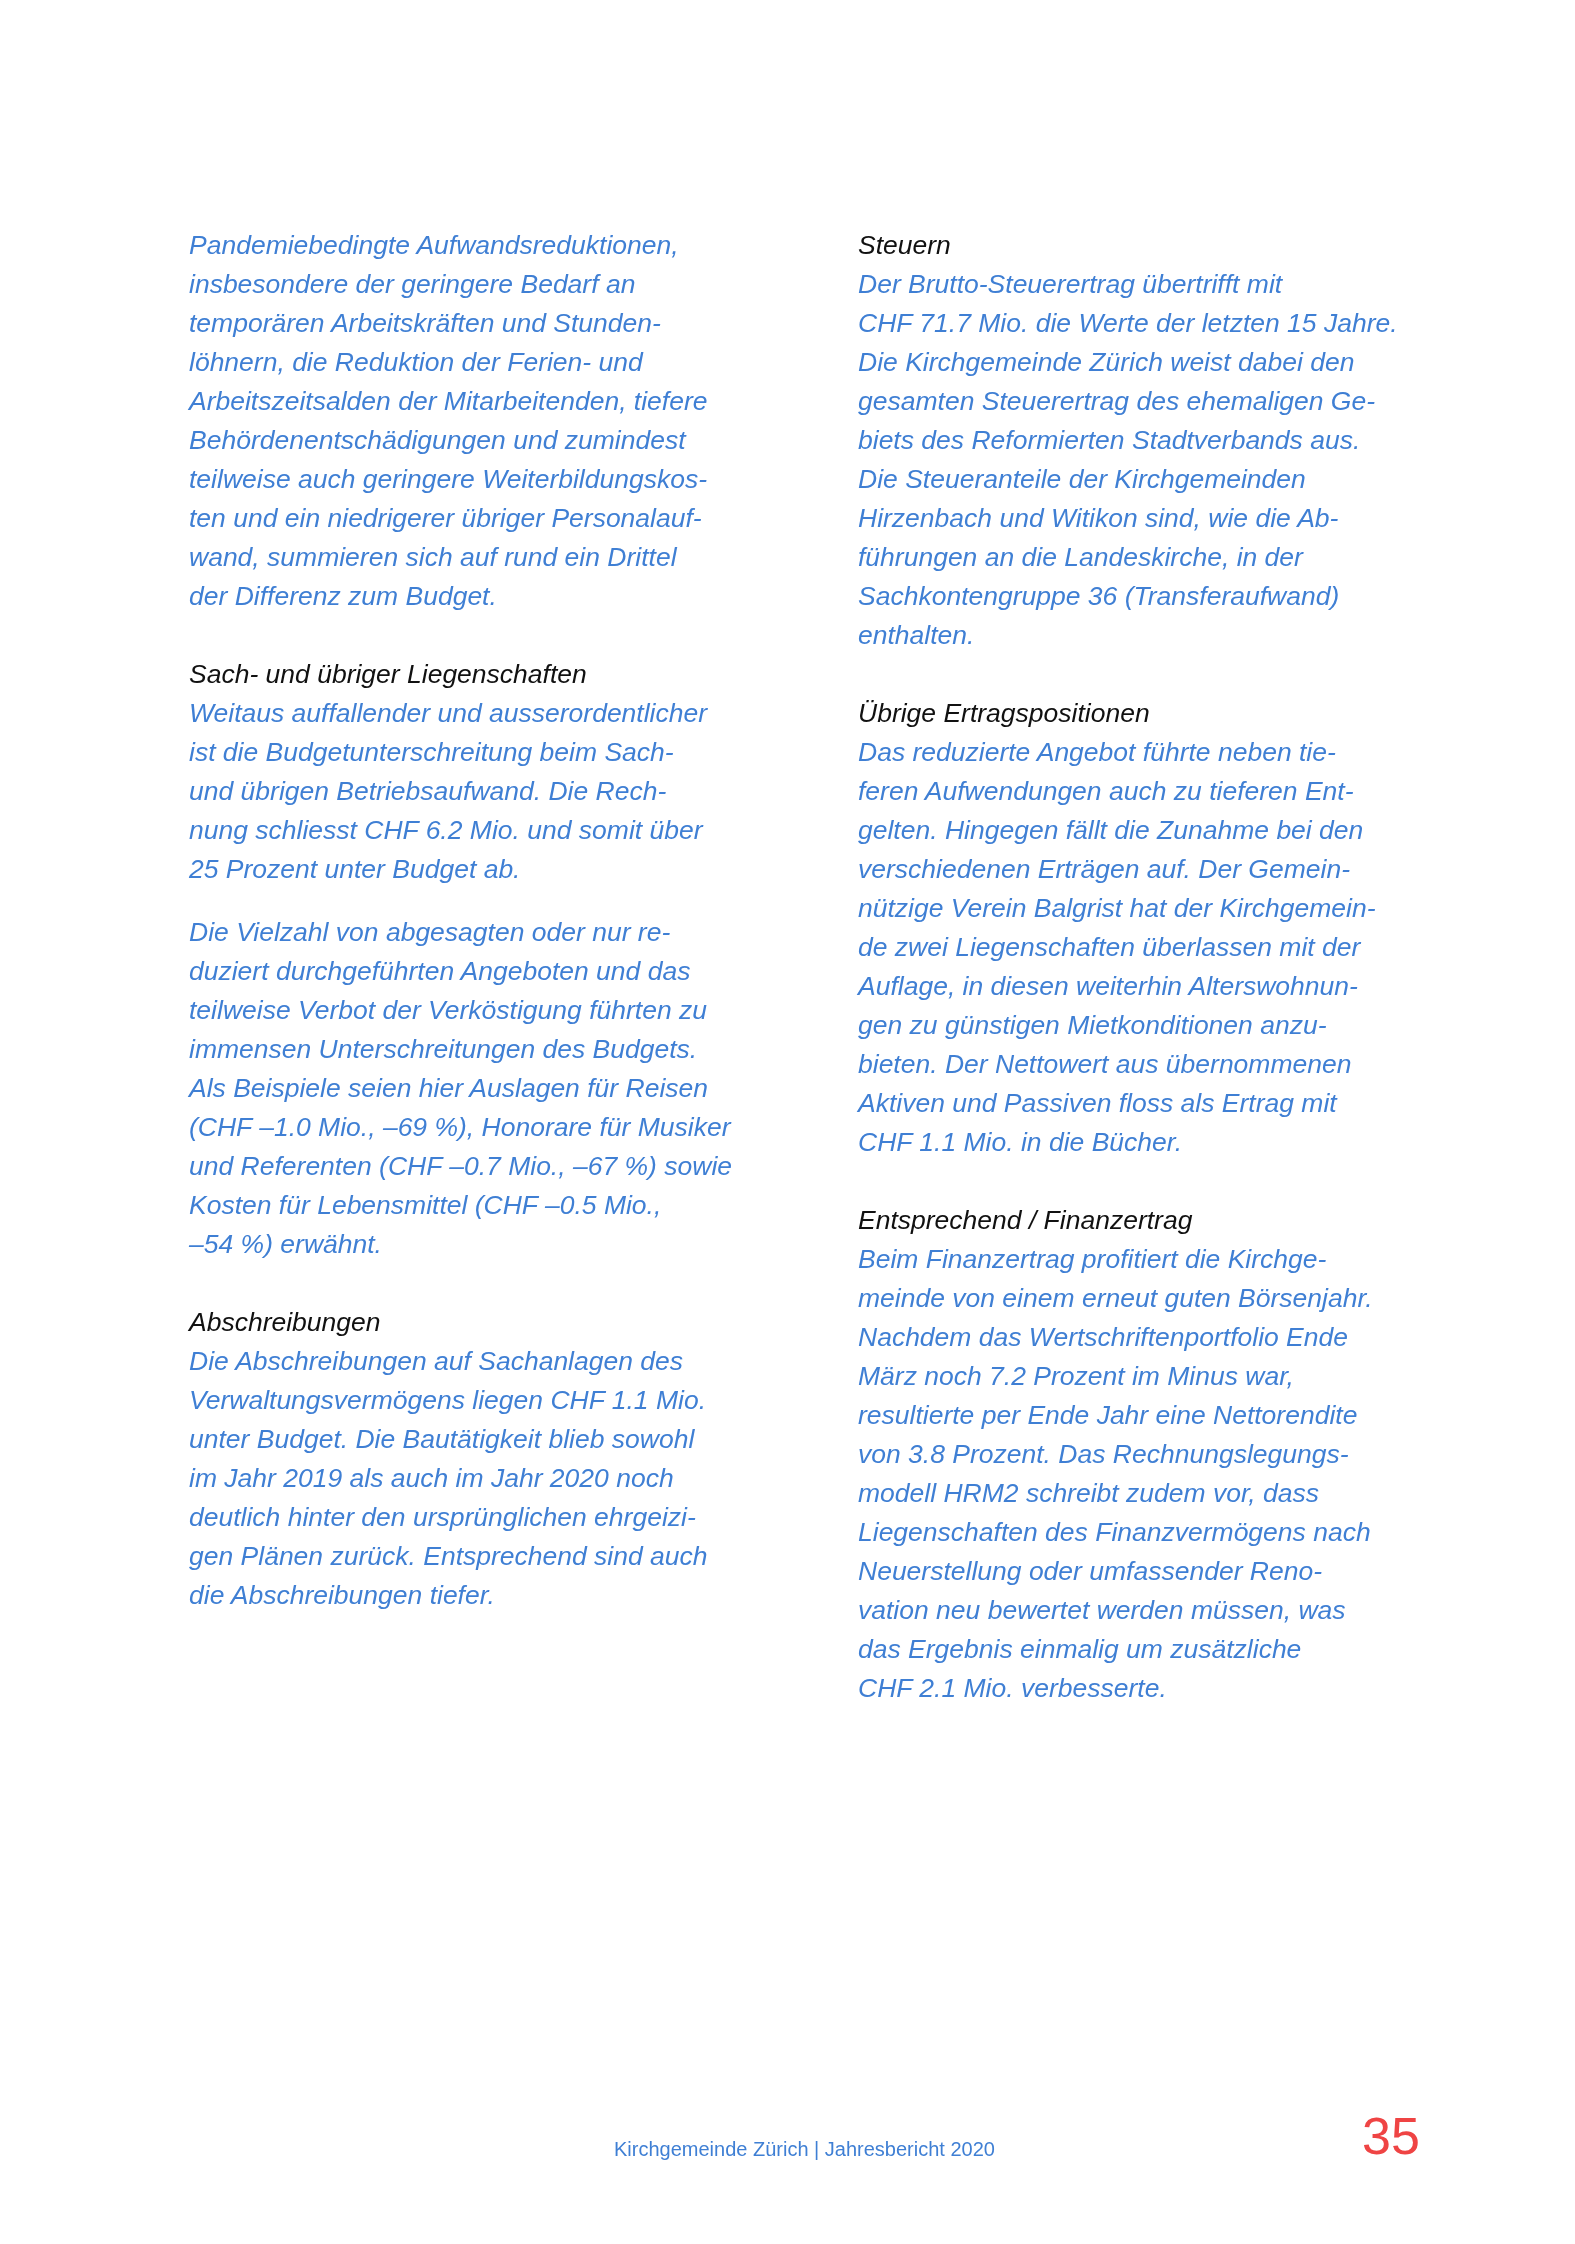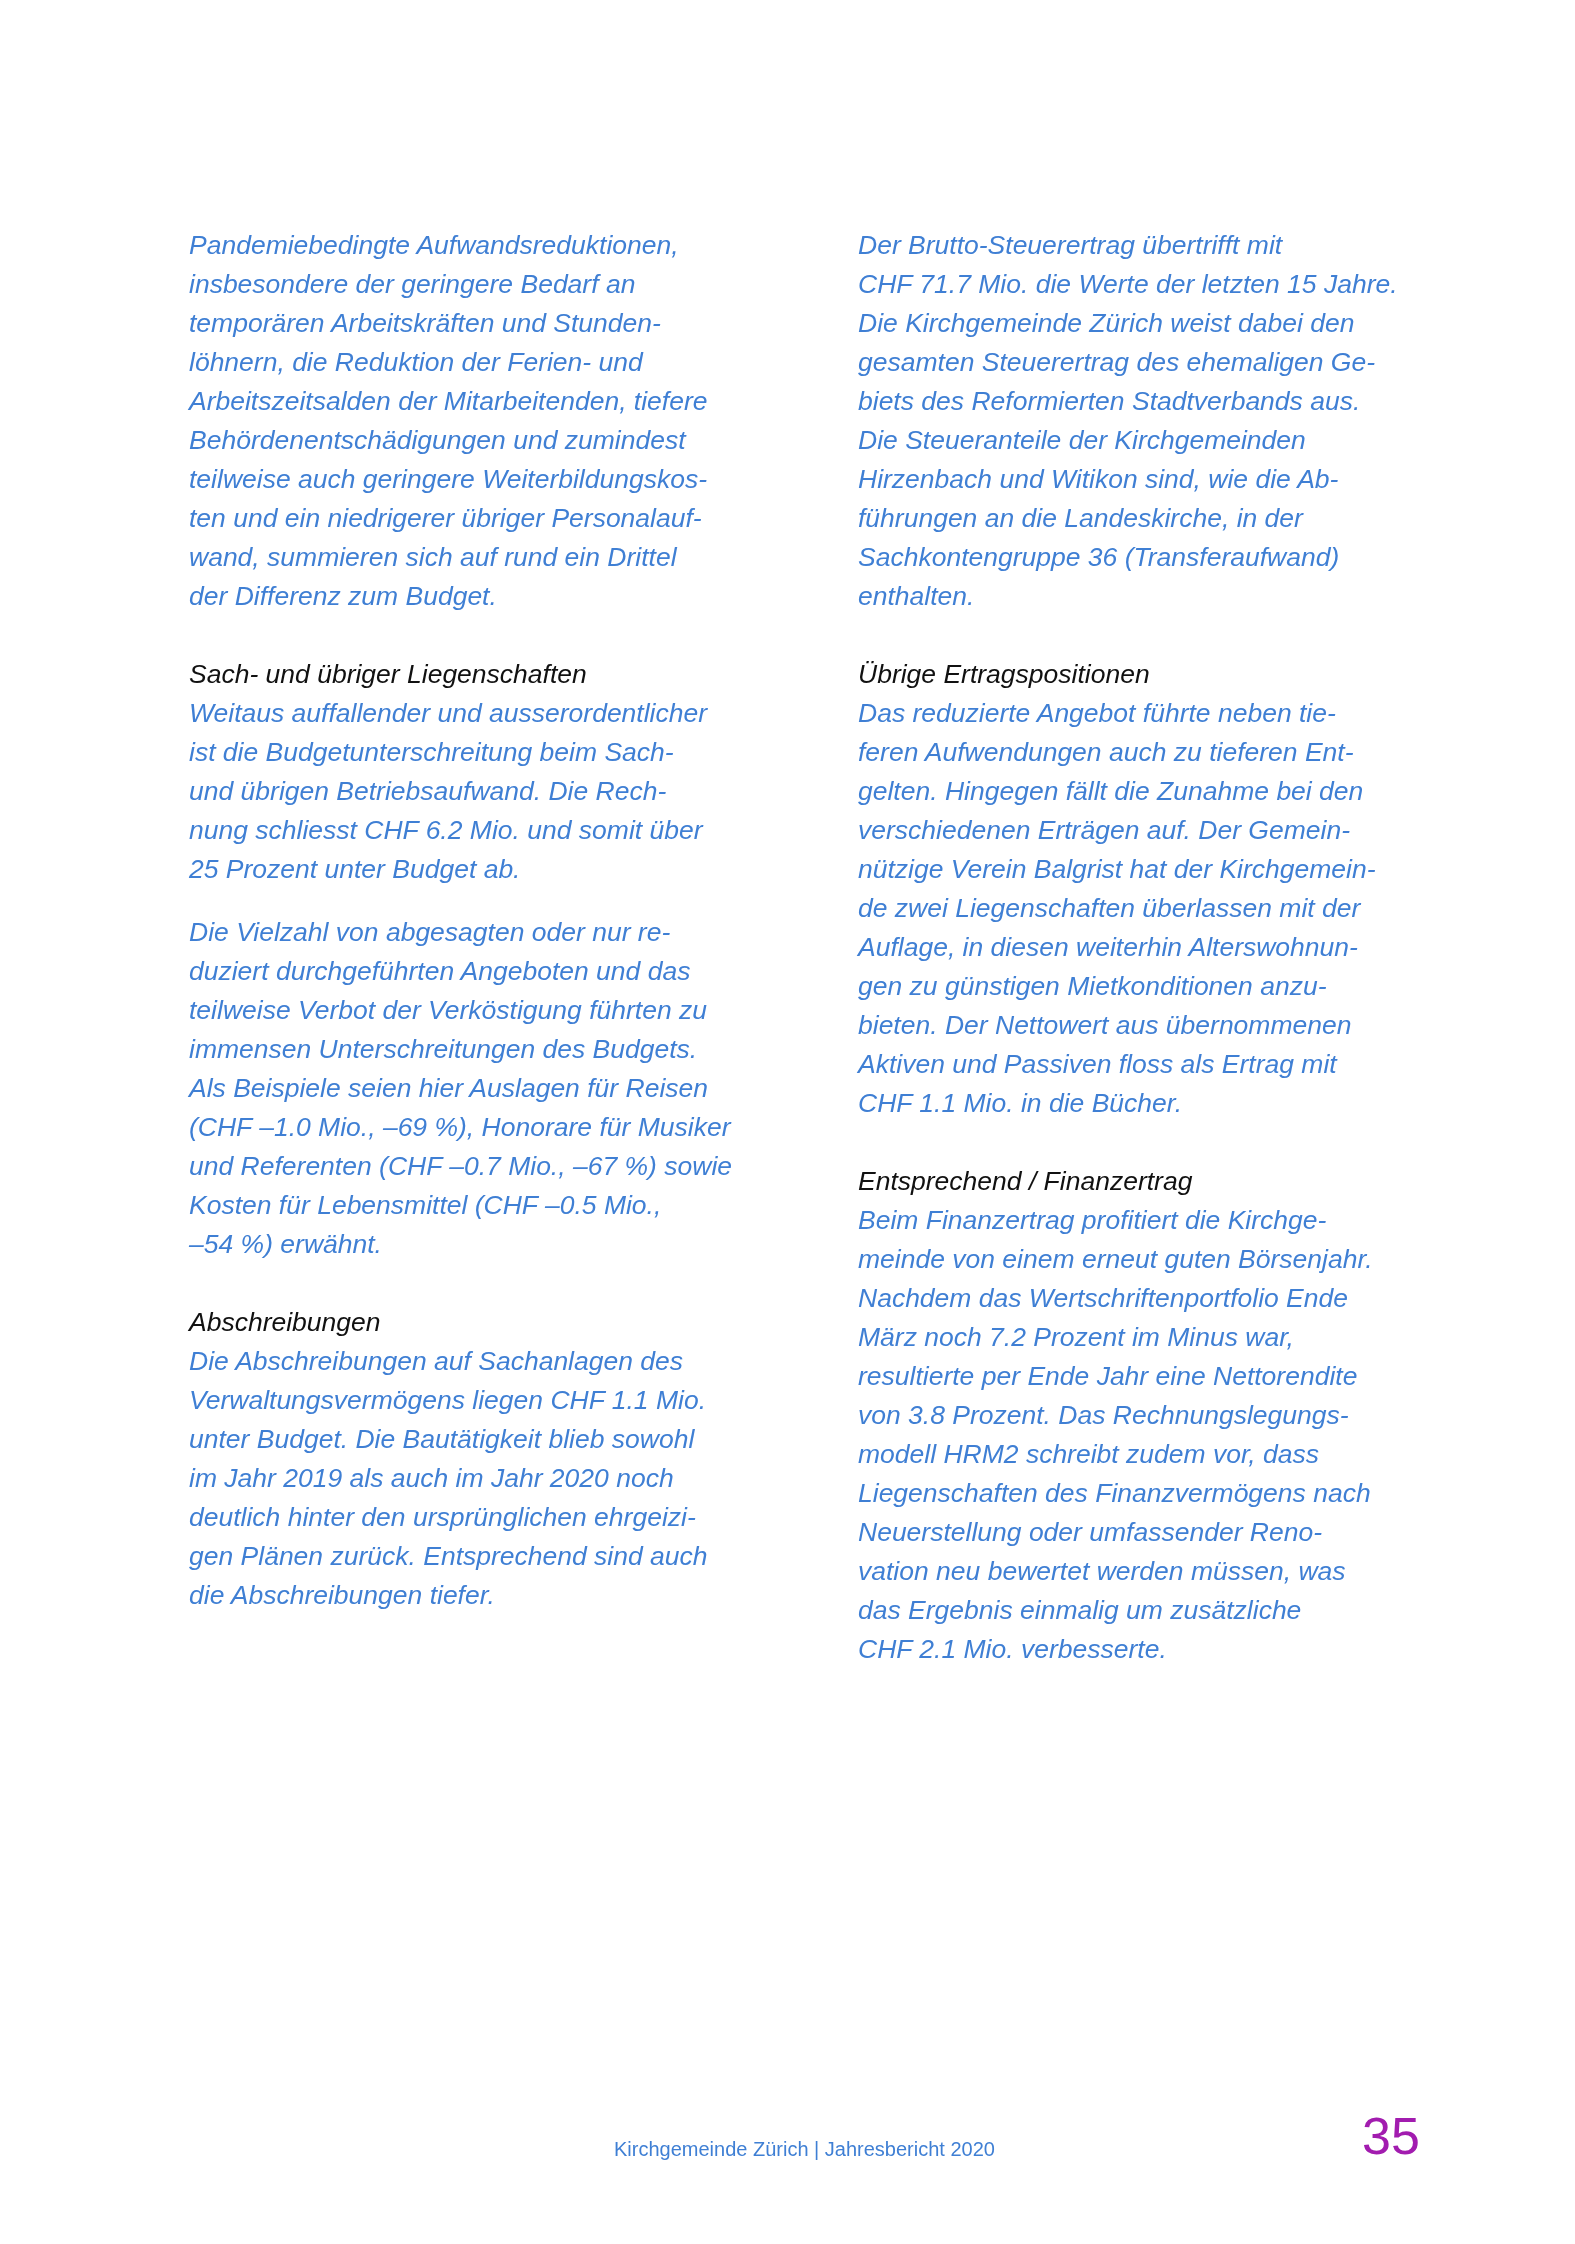--- a/index.html
+++ b/index.html
@@ -27,21 +27,21 @@
     color: #3f7fd4;
     white-space: nowrap;
   }
   .page-number {
     position: absolute;
     left: 1362px;
     top: 2108px;
     font-family: "Liberation Sans", sans-serif;
     font-size: 52px;
     line-height: 56px;
-    color: #a21caf;
+    color: #ef4444;
   }
 </style>
 </head>
 <body>
 
 <div class="col left">
   <div class="section">
     <span class="body-text">Pandemiebedingte Aufwandsreduktionen,
 insbesondere der geringere Bedarf an
 temporären Arbeitskräften und Stunden-
@@ -77,20 +77,21 @@
 unter Budget. Die Bautätigkeit blieb sowohl
 im Jahr 2019 als auch im Jahr 2020 noch
 deutlich hinter den ursprünglichen ehrgeizi-
 gen Plänen zurück. Entsprechend sind auch
 die Abschreibungen tiefer.</span>
   </div>
 </div>
 
 <div class="col right">
   <div class="section">
+    <span class="heading">Steuern</span>
     <span class="body-text">Der Brutto-Steuerertrag übertrifft mit
 CHF 71.7 Mio. die Werte der letzten 15 Jahre.
 Die Kirchgemeinde Zürich weist dabei den
 gesamten Steuerertrag des ehemaligen Ge-
 biets des Reformierten Stadtverbands aus.
 Die Steueranteile der Kirchgemeinden
 Hirzenbach und Witikon sind, wie die Ab-
 führungen an die Landeskirche, in der
 Sachkontengruppe 36 (Transferaufwand)
 enthalten.</span>

